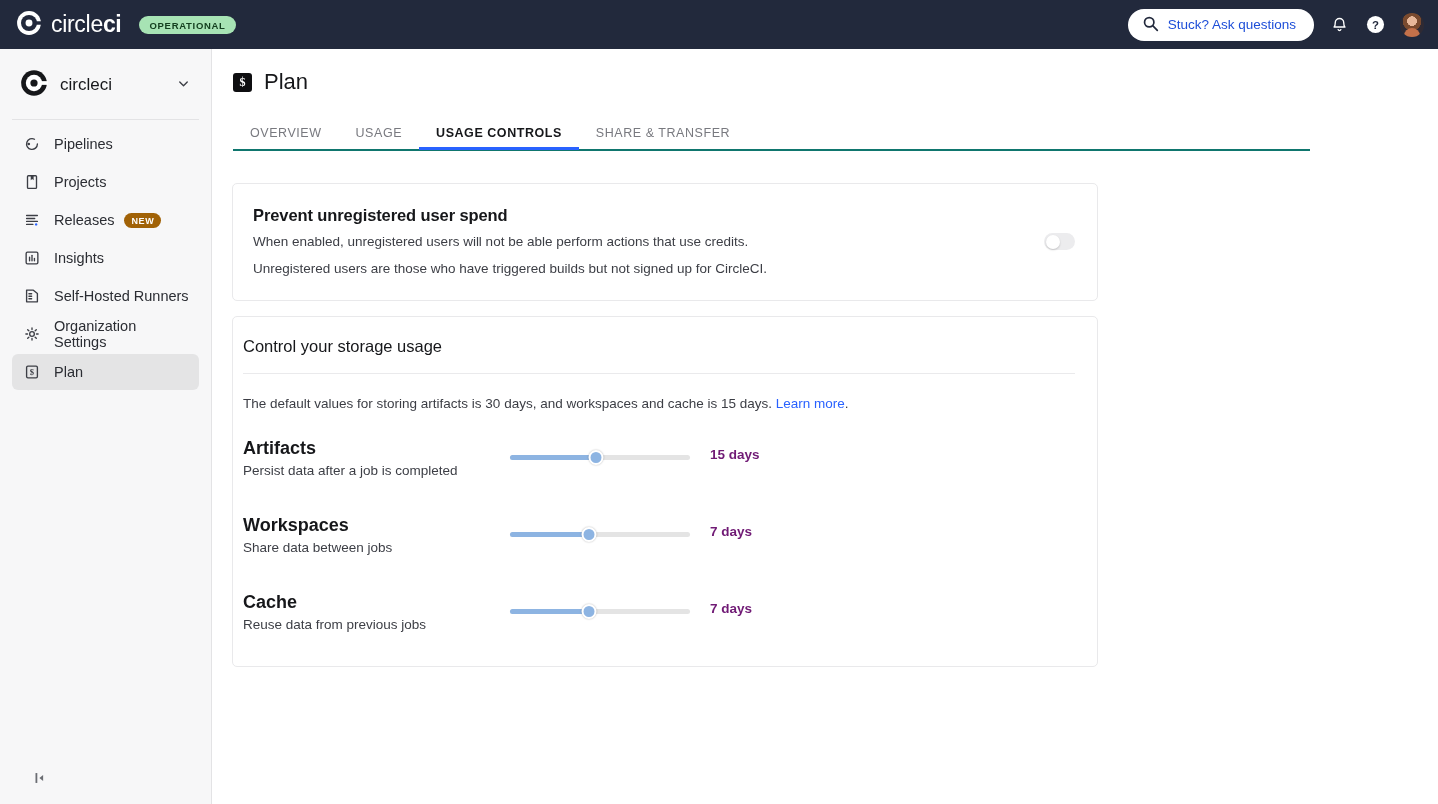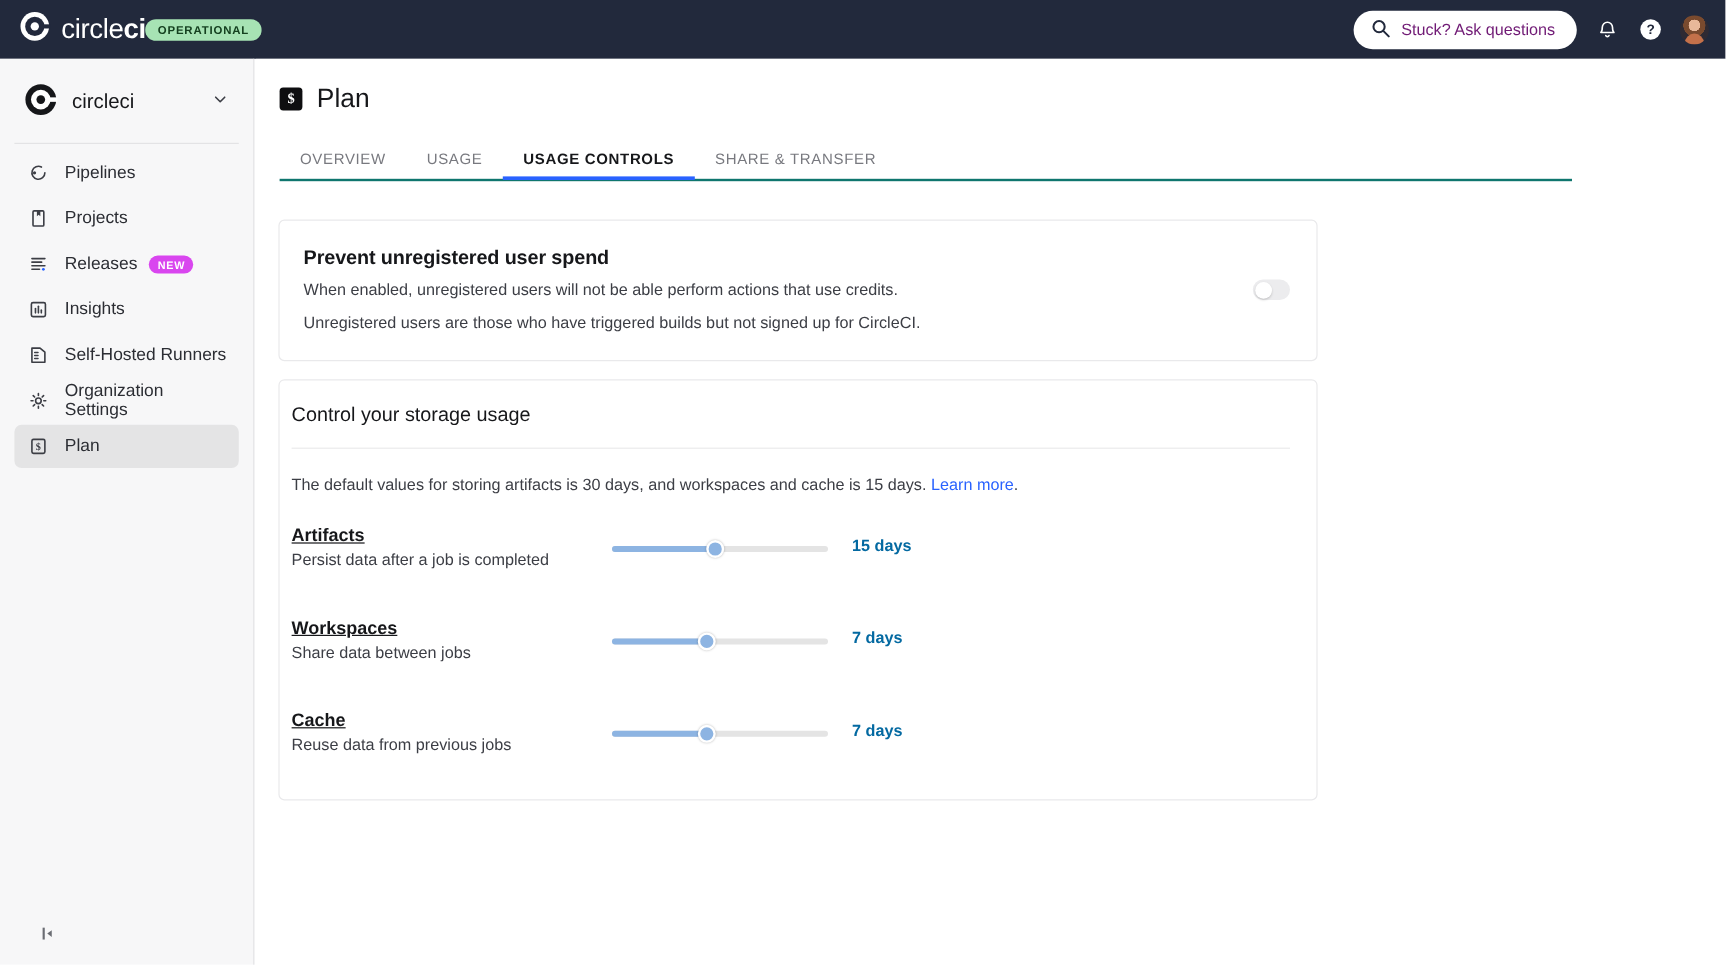--- a/index.html
+++ b/index.html
@@ -19,34 +19,35 @@
     display: flex; align-items: center;
   }
   .brand { display: flex; align-items: center; margin-left: 16px; }
   .brand-logo { width: 26px; height: 26px; flex: none; }
   .brand-name {
     color: #ffffff; font-size: 23px; letter-spacing: -0.3px;
     margin-left: 9px; font-weight: 400;
   }
   .brand-name b { font-weight: 700; }
   .status-pill {
+    margin-left: 18px;
     background: #a7e3b4; color: #14401f;
     font-size: 9.5px; font-weight: 700; letter-spacing: .7px;
     padding: 4px 10px 3px; border-radius: 9px;
   }
   .topbar-right {
     margin-left: auto; margin-right: 14px;
     display: flex; align-items: center; gap: 14px;
   }
   .search-pill {
     display: flex; align-items: center; gap: 9px;
     background: #ffffff; border-radius: 18px;
     height: 32px; padding: 0 18px 0 14px; min-width: 170px;
   }
-  .search-pill span { font-size: 13.5px; color: #701a75; }
+  .search-pill span { font-size: 13.5px; color: #1d4ed8; }
   .icon-btn {
     width: 22px; height: 22px; display: flex;
     align-items: center; justify-content: center;
   }
   .avatar {
     width: 24px; height: 24px; border-radius: 50%;
     background: radial-gradient(circle at 50% 34%, #e8b89a 0 24%, #7a4a2e 25% 46%, #2f2a33 47% 100%);
     overflow: hidden; position: relative; flex: none;
   }
   .avatar::after {
@@ -82,21 +83,21 @@
   }
   .nav-item.active { background: #e4e4e5; }
   .nav-icon {
     width: 19px; height: 19px; flex: none;
     display: flex; align-items: center; justify-content: center;
   }
   .nav-label {
     font-size: 14.5px; color: #2b2d33; margin-left: 13px;
   }
   .badge-new {
-    margin-left: 10px; background: #d946ef; color: #fff;
+    margin-left: 10px; background: #a16207; color: #fff;
     font-size: 9px; font-weight: 700; letter-spacing: .6px;
     padding: 3px 7px 2px; border-radius: 8px;
   }
   .collapse-btn {
     position: absolute; bottom: 12px; left: 26px;
     width: 28px; height: 28px;
     display: flex; align-items: center; justify-content: center;
     cursor: pointer;
   }
 
@@ -159,41 +160,41 @@
     font-size: 16.5px; color: #16171a; font-weight: 400;
     padding-bottom: 17px; border-bottom: 1px solid #eaeaec;
   }
   .storage-desc { font-size: 13.5px; color: #3c3e45; margin-top: 22px; }
   .storage-desc a { color: #2962ff; text-decoration: none; }
 
   .slider-row {
     display: flex; align-items: flex-start; margin-top: 27px; min-height: 50px;
   }
   .slider-labels { width: 267px; flex: none; }
-  .slider-name { font-size: 15px; font-weight: 700; color: #16171a; text-decoration: underline; }
+  .slider-name { font-size: 18px; font-weight: 700; color: #16171a; }
   .slider-sub { font-size: 13.5px; color: #3c3e45; margin-top: 4px; }
   .slider-wrap {
     width: 180px; flex: none; position: relative; height: 20px; margin-top: 10px;
   }
   .slider-track {
     position: absolute; top: 7px; left: 0; width: 180px; height: 5px;
     border-radius: 3px; background: #e4e4e4;
   }
   .slider-fill {
     position: absolute; top: 7px; left: 0; height: 5px;
     border-radius: 3px; background: #8db4e2;
   }
   .slider-thumb {
     position: absolute; top: 2px; width: 15px; height: 15px;
     border-radius: 50%; background: #8db4e2;
     border: 2px solid #ffffff; box-shadow: 0 0 2px rgba(0,0,0,.28);
     cursor: pointer; transform: translateX(-7.5px);
   }
   .slider-value {
-    font-size: 13.5px; color: #0369a1; font-weight: 700;
+    font-size: 13.5px; color: #701a75; font-weight: 700;
     margin-left: 20px; margin-top: 9px; text-align: right;
   }
 
   .actions { display: flex; gap: 14px; margin-top: 38px; }
   .btn {
     font-size: 13px; border: none; border-radius: 4px;
     padding: 10px 17px; font-family: "Liberation Sans", sans-serif;
   }
   .btn-primary { background: #8da9ee; color: #ffffff; }
   .btn-secondary { background: #f2f2f3; color: #9a9b9f; }

